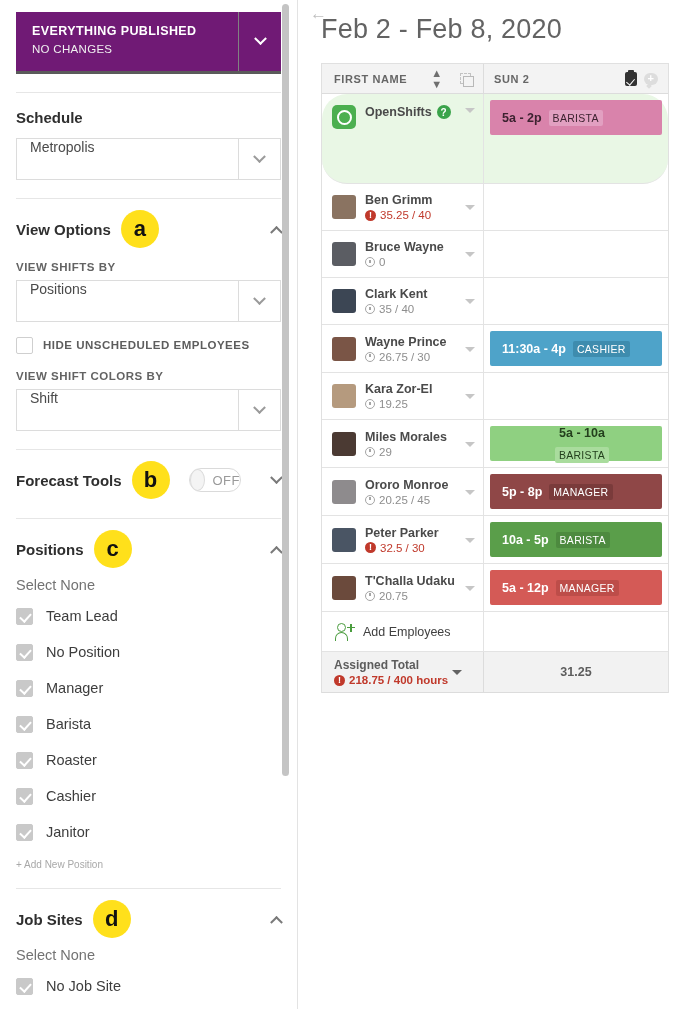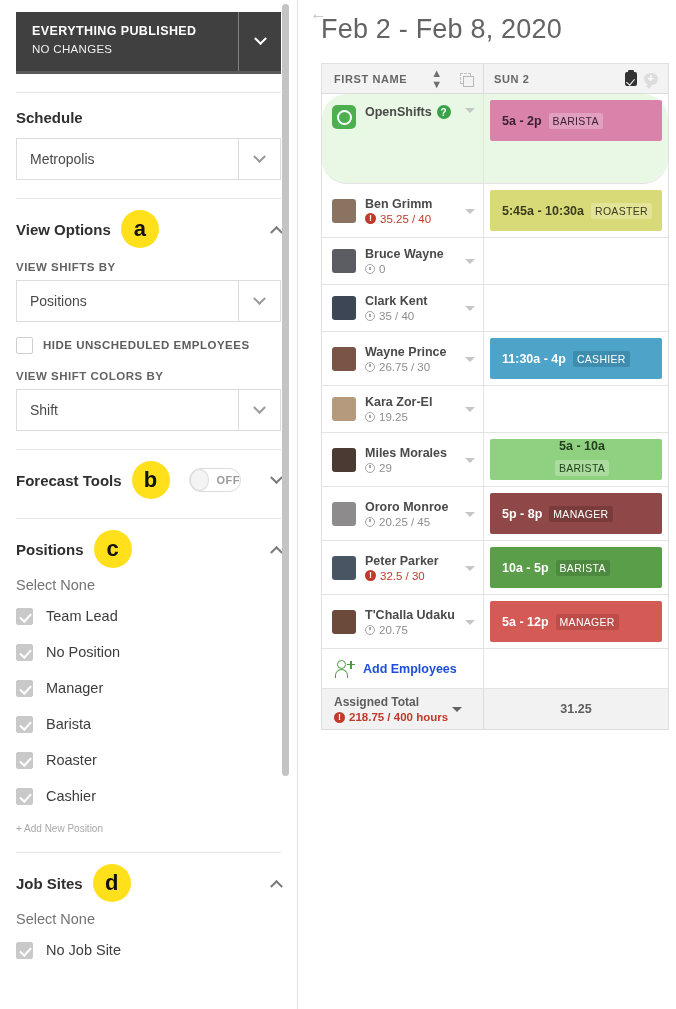--- a/index.html
+++ b/index.html
@@ -21,21 +21,21 @@
     border-right: 1px solid #e3e3e3;
   }
   .sb-scroll-thumb {
     position: absolute; right: 8px; top: 4px; width: 7px; height: 772px;
     background: #c4c4c4; border-radius: 4px;
   }
 
   .publish-banner {
     margin-top: 12px;
     height: 62px;
-    background: #404040;
+    background: #701a75;
     border-bottom: 3px solid #5a5a5a;
     display: flex; align-items: stretch;
     color: #fff;
   }
   .publish-main {
     flex: 1; padding: 11px 0 0 16px;
   }
   .publish-title {
     font-size: 12.5px; font-weight: bold; letter-spacing: .4px; line-height: 16px;
   }
@@ -66,21 +66,21 @@
     display: flex; align-items: center; justify-content: center;
     font-family: "Liberation Sans", sans-serif;
   }
 
   .field-label {
     font-size: 11.5px; font-weight: bold; color: #636363;
     letter-spacing: .5px; margin: 12px 0 7px 0;
   }
   .select {
     height: 42px; border: 1px solid #dcdcdc; background: #fff;
-    display: flex; align-items: center; position: relative;
+    display: flex; position: relative;
   }
   .select-val { font-size: 14px; color: #4a4a4a; padding-left: 13px; }
   .select-caret {
     position: absolute; right: 0; top: 0; bottom: 0; width: 42px;
     border-left: 1px solid #dcdcdc; display: flex; align-items: center; justify-content: center;
     color: #9a9a9a;
   }
 
   .cb-row { display: flex; align-items: center; height: 26px; margin-top: 10px; }
   .cb {
@@ -103,21 +103,21 @@
     margin-left: auto; margin-right: 12px;
     width: 52px; height: 24px; border-radius: 13px;
     border: 1px solid #dadada; background: #fff;
     display: flex; align-items: center; position: relative;
   }
   .toggle .knob {
     width: 22px; height: 22px; border-radius: 50%;
     background: #f4f4f4; border: 1px solid #dcdcdc; margin-left: 0px;
   }
   .toggle .tg-txt {
-    font-size: 11px; font-weight: bold; color: #9a9a9a; margin-left: 8px; letter-spacing: .4px;
+    font-size: 13px; font-weight: normal; color: #9a9a9a; margin-left: 8px; letter-spacing: .4px;
   }
 
   .select-none { font-size: 14.5px; color: #737373; margin-top: 8px; }
   .add-new { font-size: 10px; color: #a8a8a8; margin-top: 14px; }
 
   
   .main { flex: 1; position: relative; padding: 0; }
   .back-arrow {
     position: absolute; left: 12px; top: 5px; color: #bfbfbf; font-size: 17px; line-height: 1;
   }
@@ -203,30 +203,30 @@
     content:""; position:absolute; left:3.4px; top:1.6px; width:1.2px; height:3.4px; background:#a5a5a5;
   }
   .alert {
     width: 11px; height: 11px; border-radius: 50%; background: #c0392b; color: #fff;
     font-size: 9px; font-weight: bold; display: inline-flex; align-items: center; justify-content: center; flex:none;
     line-height: 11px;
   }
   .row-caret { color: #c6c6c6; font-size: 9px; margin-left: 4px; }
   .cell-day { flex: 1; position: relative; padding: 6px; }
   .shift {
-    height: 41px; border-radius: 2px; display: flex; align-items: center;
+    height: 35px; border-radius: 2px; display: flex; align-items: center;
     padding-left: 12px; gap: 7px;
   }
   .shift-time { font-size: 12.5px; font-weight: bold; }
   .shift-pos { font-size: 10.5px; padding: 2px 4px; border-radius: 2px; letter-spacing: .3px; }
 
   .row-add { display: flex; min-height: 40px; border-bottom: 1px solid #e3e3e3; }
   .add-emp {
     width: 162px; border-right: 1px solid #e3e3e3; display: flex; align-items: center;
-    padding-left: 13px; color: #1d4ed8; font-size: 12.5px; font-weight: bold; gap: 8px;
+    padding-left: 13px; color: #404040; font-size: 12.5px; font-weight: normal; gap: 8px;
   }
   .usr-plus { position: relative; width: 20px; height: 18px; flex: none; }
   .usr-plus .h { position:absolute; left:2px; top:0; width:9px; height:9px; border:1.6px solid #4a9c3e; border-radius:50%; }
   .usr-plus .b { position:absolute; left:0; top:9px; width:13px; height:9px; border:1.6px solid #4a9c3e; border-bottom:none; border-radius:7px 7px 0 0; }
   .usr-plus .p1 { position:absolute; left:12px; top:4px; width:8px; height:1.8px; background:#4a9c3e; }
   .usr-plus .p2 { position:absolute; left:15px; top:1px; width:1.8px; height:8px; background:#4a9c3e; }
 
   .row-total { display: flex; min-height: 41px; background: #f2f2f2; border-bottom: 1px solid #dcdcdc; }
   .tot-name {
     width: 162px; border-right: 1px solid #dcdcdc; display: flex; align-items: center;
@@ -344,20 +344,24 @@
             <span class="cb checked"></span>
             <span class="cb-label">Barista</span>
           </div>
           <div class="cb-row">
             <span class="cb checked"></span>
             <span class="cb-label">Roaster</span>
           </div>
           <div class="cb-row">
             <span class="cb checked"></span>
             <span class="cb-label">Cashier</span>
+          </div>
+          <div class="cb-row">
+            <span class="cb checked"></span>
+            <span class="cb-label">Janitor</span>
           </div>
         </div>
       <div class="add-new">+ Add New Position</div>
     </div>
 
     <div class="divider"></div>
 
     <div>
       <div class="sec-row">
         <span class="sec-h">Job Sites</span>
@@ -422,26 +426,20 @@
                 <div class="nm">
                   <span>Ben Grimm</span>
                 </div>
                 <div class="hrs warn">
                   <span class="alert">!</span>
                   <span>35.25 / 40</span>
                 </div>
               </div>
               <span class="row-caret"><span class="tri-down"></span></span>
             </div>
-            <div class="cell-day">
-              <div class="shift" style="background: rgb(216, 218, 119); color: rgb(59, 60, 30);">
-                <span class="shift-time">5:45a - 10:30a</span>
-                <span class="shift-pos" style="background: rgb(227, 228, 152);">ROASTER</span>
-              </div>
-            </div>
           </div>
           <div class="row">
             <div class="cell-name">
               <span class="avatar" style="background: rgb(91, 93, 99);"></span>
               <div class="nm-wrap">
                 <div class="nm">
                   <span>Bruce Wayne</span>
                 </div>
                 <div class="hrs">
                   <span class="clock"></span>

